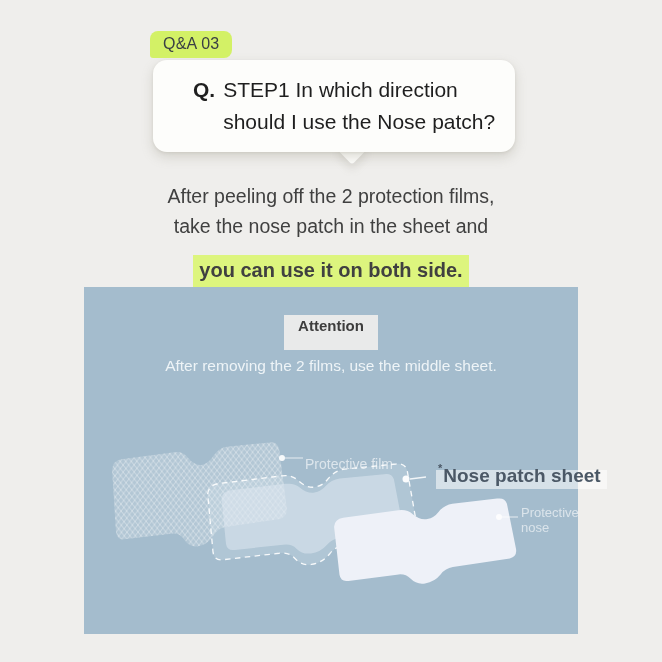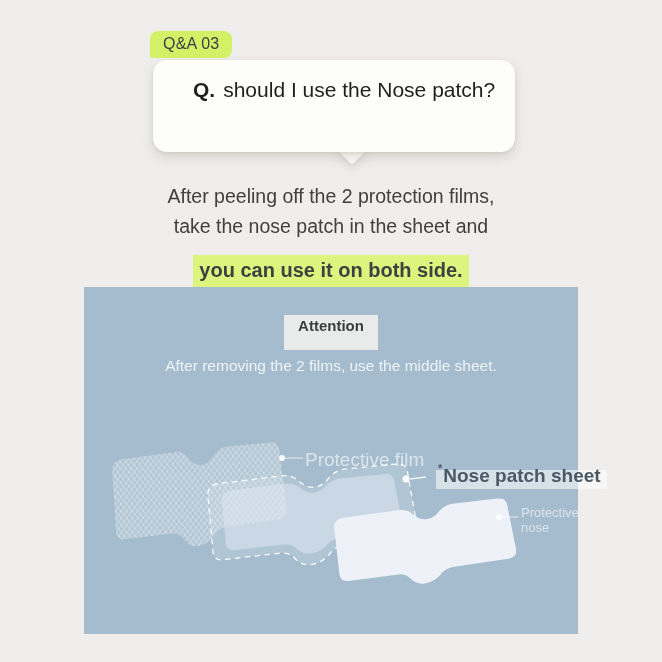--- a/index.html
+++ b/index.html
@@ -85,22 +85,22 @@
     text-align:center;color:#eef4f7;
     font-size:15.5px;line-height:21px;
   }
   .att-line.first{margin-top:9px;}
   .att-line.second{margin-top:5px;}
 
   .panel svg{position:absolute;left:0;top:0;}
 
   .lbl{position:absolute;white-space:nowrap;}
   .lbl-top{
-    left:221px;top:162px;
-    font-size:19px;color:rgba(255,255,255,.62);
+    left:221px;top:169px;
+    font-size:14px;color:rgba(255,255,255,.62);
   }
   .lbl-nose{
     left:352px;top:175px;
     font-size:19px;font-weight:700;color:var(--nose-label);
     padding:0 6px 2px 2px;
     background:linear-gradient(to bottom,rgba(255,255,255,0) 28%,rgba(255,255,255,.55) 28%);
   }
   .lbl-nose sup{font-size:11px;vertical-align:10px;margin-right:1px;}
   .lbl-right{
     left:437px;top:218px;
@@ -110,20 +110,21 @@
 </head>
 <body>
 
 <div class="page">
 
   <div class="badge">Q&amp;A 03</div>
 
   <div class="bubble">
     <span class="q-prefix">Q.</span>
     <div class="q-text">
+      <div>STEP1 In which direction</div>
       <div>should I use the Nose patch?</div>
     </div>
   </div>
   <div class="bubble-tail"></div>
 
   <div class="answer">
     <div>After peeling off the 2 protection films,</div>
     <div>take the nose patch in the sheet and</div>
     <div><span class="hl">you can use it on both side.</span></div>
   </div>

